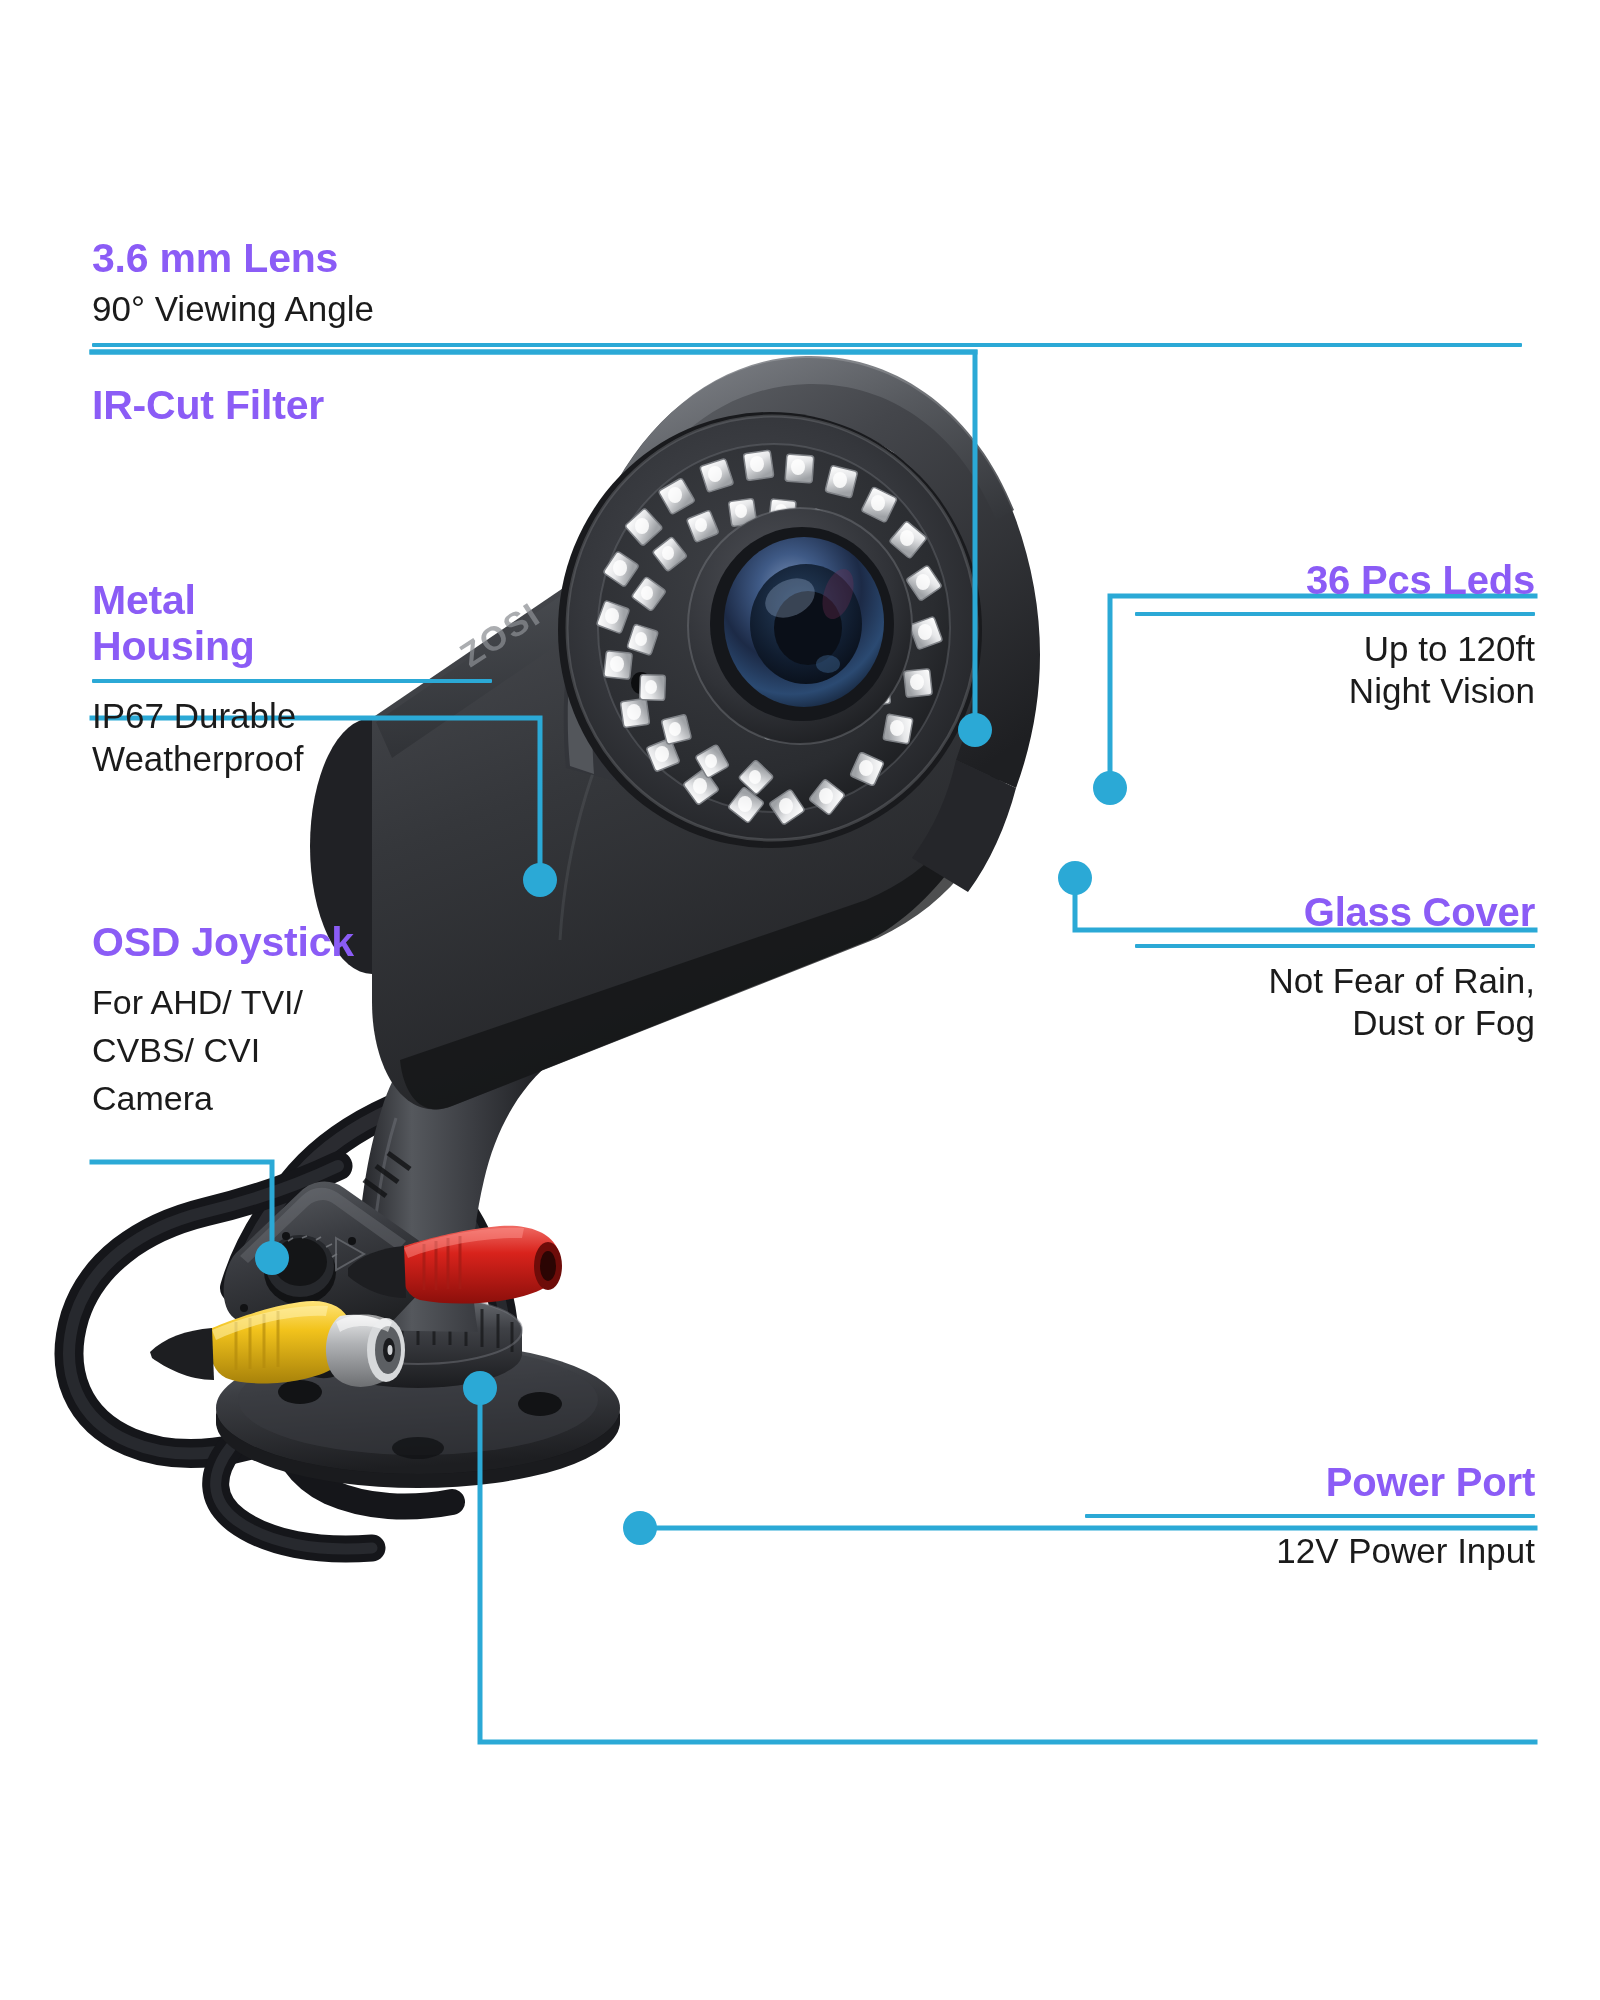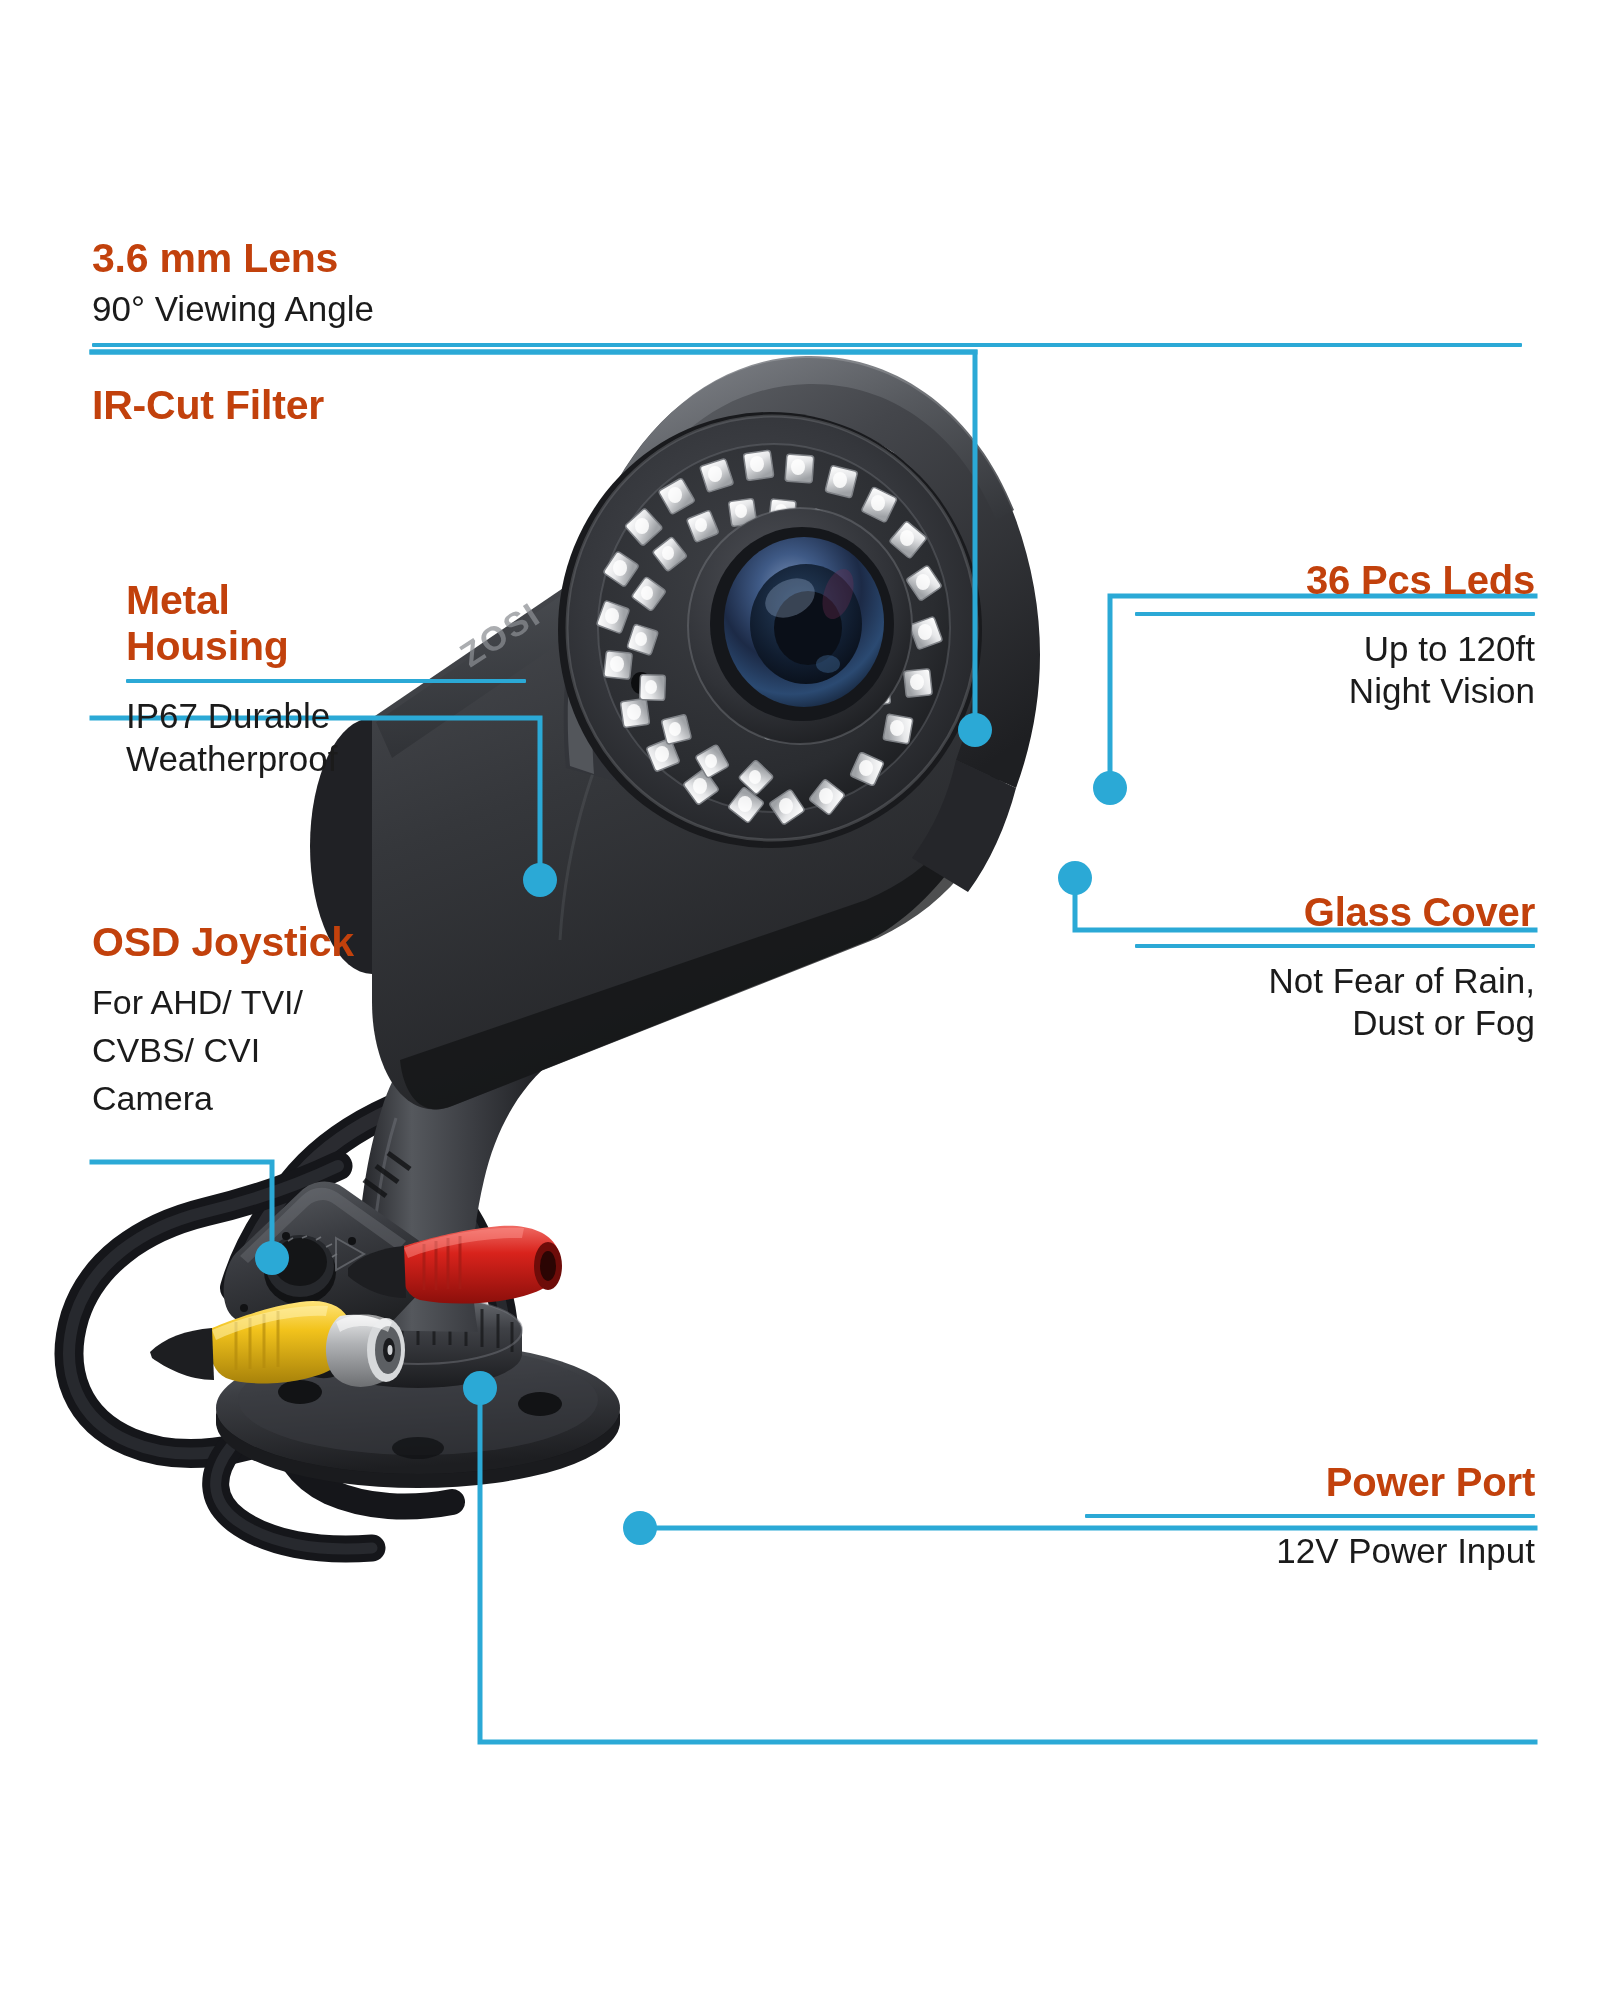--- a/index.html
+++ b/index.html
@@ -3,21 +3,21 @@
 <meta charset="utf-8">
 <style>
   html,body{margin:0;padding:0;background:#fff;}
   body{width:1600px;height:2000px;position:relative;overflow:hidden;
        font-family:"Liberation Sans","DejaVu Sans",sans-serif;color:#1c1c1c;}
 
   .stage{position:absolute;left:0;top:0;width:1600px;height:2000px;}
 
   
   .callout{position:absolute;}
-  .callout .title{font-weight:700;letter-spacing:-0.2px;color:#c2410c;line-height:1.12;}
+  .callout .title{font-weight:700;letter-spacing:-0.2px;color:#8b5cf6;line-height:1.12;}
   .callout .rule{height:4px;background:#2ba9d6;margin:9px 0 12px 0;border-radius:1px;}
   .callout .sub{font-weight:400;color:#1b1b1b;line-height:1.22;}
   .callout.right{text-align:right;}
   .callout.right .title{text-align:right;}
   .callout.right .sub{text-align:right;}
 
   .t-lg{font-size:41px;}
   .t-md{font-size:40px;}
   .s-lg{font-size:35px;}
   .s-md{font-size:34px;}
@@ -441,21 +441,21 @@
   <div class="callout" style="left:92px; top:236px; width:420px;">
     <div class="title t-lg">3.6 mm Lens</div>
     <div class="sub s-lg" style="margin-top:6px;">90° Viewing Angle</div>
     <div class="rule" style="width:1430px; margin-top:12px;"></div>
   </div>
 
   <div class="callout" style="left:92px; top:383px; width:460px;">
     <div class="title t-lg">IR-Cut Filter</div>
   </div>
 
-  <div class="callout" style="left:92px; top:578px; width:440px;margin-left:34px;">
+  <div class="callout" style="left:92px; top:578px; width:440px;">
     <div class="title t-lg">Metal</div>
     <div class="title t-lg">Housing</div>
     <div class="rule" style="width:400px;"></div>
     <div class="sub s-lg">IP67 Durable</div>
     <div class="sub s-lg">Weatherproof</div>
   </div>
 
   <div class="callout" style="left:92px; top:920px; width:420px;">
     <div class="title t-lg">OSD Joystick</div>
     <div class="sub s-md" style="margin-top:12px; line-height:1.42;">For AHD/ TVI/</div>

